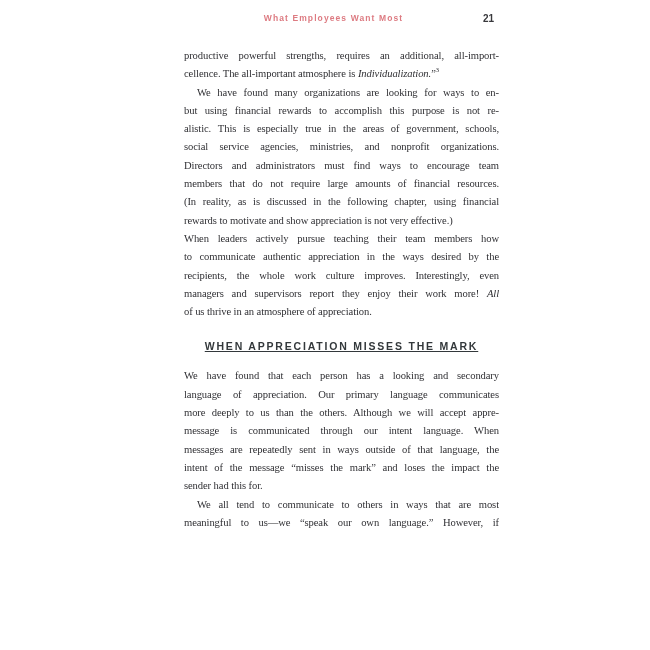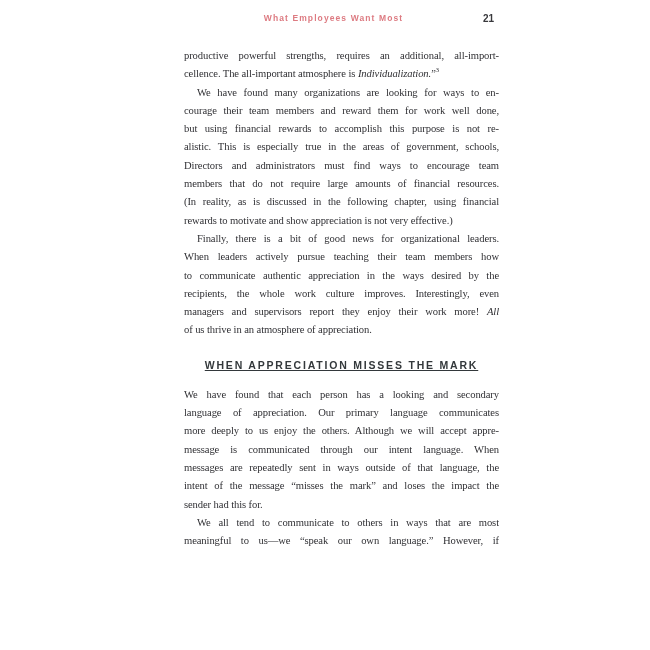--- a/index.html
+++ b/index.html
@@ -91,37 +91,36 @@
 <div class="page">
   <div class="running-header">
     <div class="running-title">What Employees Want Most</div>
     <div class="page-number">21</div>
   </div>
 
   <div class="text-column">
       <div class="line">productive powerful strengths, requires an additional, all-import-</div>
       <div class="line end"><span>cellence. The all-important atmosphere is </span><i>Individualization.</i><span>”</span><sup>3</sup></div>
       <div class="line indent">We have found many organizations are looking for ways to en-</div>
-      <div class="line">courage their team members and reward them for work well done,</div>
       <div class="line">but using financial rewards to accomplish this purpose is not re-</div>
       <div class="line">alistic. This is especially true in the areas of government, schools,</div>
+      <div class="line">social service agencies, ministries, and nonprofit organizations.</div>
       <div class="line">Directors and administrators must find ways to encourage team</div>
       <div class="line">members that do not require large amounts of financial resources.</div>
       <div class="line">(In reality, as is discussed in the following chapter, using financial</div>
       <div class="line end">rewards to motivate and show appreciation is not very effective.)</div>
-      <div class="line indent">Finally, there is a bit of good news for organizational leaders.</div>
       <div class="line">When leaders actively pursue teaching their team members how</div>
       <div class="line">to communicate authentic appreciation in the ways desired by the</div>
       <div class="line">recipients, the whole work culture improves. Interestingly, even</div>
       <div class="line"><span>managers and supervisors report they enjoy their work more! </span><i>All</i></div>
       <div class="line end">of us thrive in an atmosphere of appreciation.</div>
       <div class="section-heading">WHEN APPRECIATION MISSES THE MARK</div>
       <div class="line">We have found that each person has a looking and secondary</div>
       <div class="line">language of appreciation. Our primary language communicates</div>
-      <div class="line">more deeply to us enjoy the others. Although we will accept appre-</div>
+      <div class="line">more deeply to us than the others. Although we will accept appre-</div>
       <div class="line">message is communicated through our intent language. When</div>
       <div class="line">messages are repeatedly sent in ways outside of that language, the</div>
       <div class="line">intent of the message “misses the mark” and loses the impact the</div>
       <div class="line end">sender had this for.</div>
       <div class="line indent">We all tend to communicate to others in ways that are most</div>
       <div class="line">meaningful to us—we “speak our own language.” However, if</div>
     </div>
 </div>
 
 </body></html>

